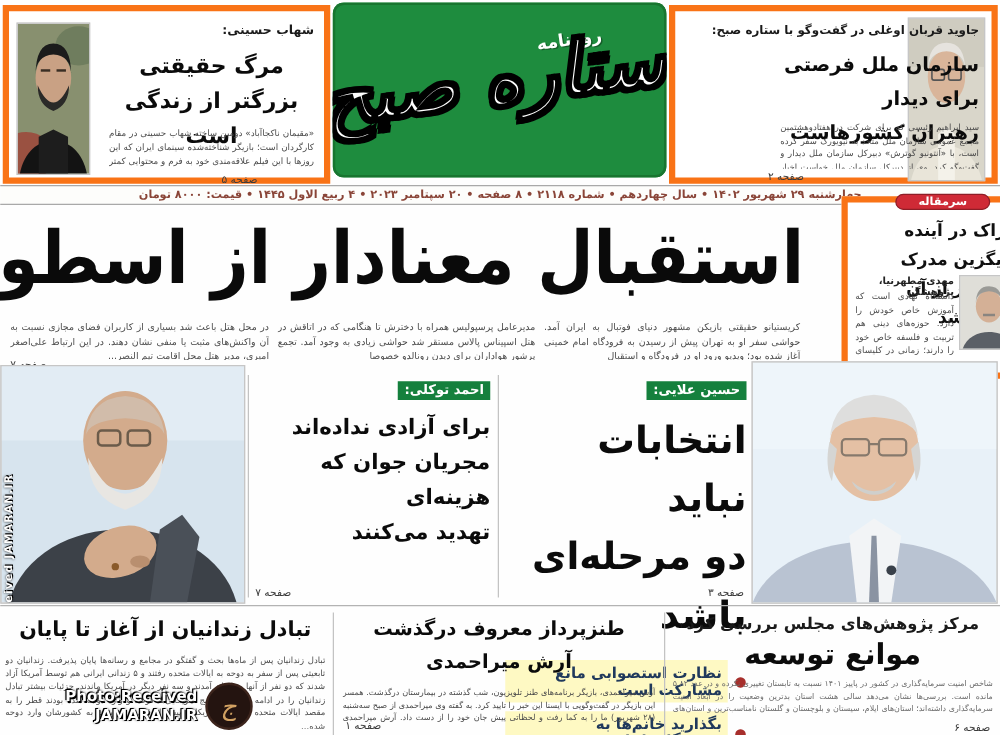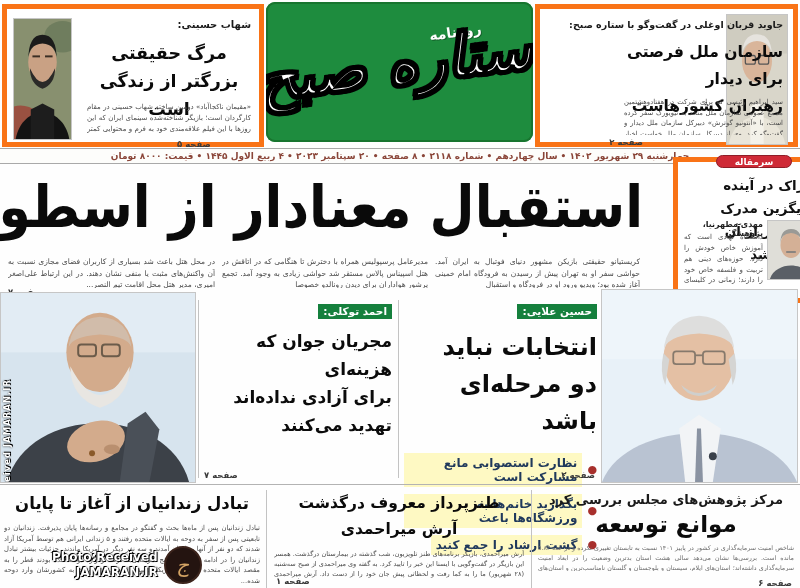--- a/index.html
+++ b/index.html
@@ -3,21 +3,21 @@
 <meta charset="utf-8">
 <style>
   html,body{margin:0;padding:0;background:#e9e9e6;}
   *{box-sizing:border-box;font-family:"DejaVu Sans",sans-serif;}
   #page{position:relative;width:800px;height:588px;background:#fefefe;overflow:hidden;margin:0 auto;direction:rtl;}
   .abs{position:absolute;}
   .box{border:5px solid #f97316;background:#fff;}
   .jtext{font-size:7.5px;line-height:1.55;color:#4a4a4a;text-align:justify;text-justify:inter-word;overflow:hidden;}
   .kicker-plain{font-weight:bold;color:#1a1a1a;}
   .kicker-badge{display:inline-block;background:#15803d;color:#fff;font-weight:bold;font-size:10.5px;padding:1px 5px 2px;}
-  .pageno{font-size:8.5px;font-weight:bold;color:#3a3a3a;}
+  .pageno{font-size:8.5px;font-weight:normal;color:#3a3a3a;}
   .hl{color:#0b0b0b;font-weight:bold;}
   .photo{border:1px solid #c6c6c6;overflow:hidden;background:#ddd;}
   .photo svg{display:block;width:100%;height:100%;}
   .vline{background:#c3c3c3;width:1px;}
   .hline{background:#b3b3b3;height:1px;}
   
   #masthead{background:#1e8c3e;border-radius:9px;box-shadow:inset 0 0 0 2px #18752f;overflow:hidden;}
   #masthead-title{position:absolute;left:0;right:0;top:26px;text-align:center;font-size:60px;font-weight:bold;font-style:italic;color:#fff;-webkit-text-stroke:2.5px #000;text-shadow:2px 2px 0 #000,-2px -2px 0 #000,2px -2px 0 #000,-2px 2px 0 #000;transform:rotate(-7deg);white-space:nowrap;}
   #masthead-tag{position:absolute;right:52px;top:22px;font-size:14px;font-weight:bold;color:#fff;transform:rotate(-8deg);text-shadow:1px 1px 0 #00000055;}
   
@@ -140,32 +140,32 @@
       <circle cx="92" cy="162" r="3" fill="#8a5a2a"></circle>
     </svg>
     <div id="wm-vertical" class="abs" style="left:1px;top:86px;">Photo:Received JAMARAN.IR</div>
   </div>
 
   <div class="abs vline" style="left:198px;top:300px;height:178px;"></div>
 
   <div class="abs" style="left:204px;top:300px;width:188px;height:182px;">
     <div style="text-align:right;"><span class="kicker-badge">احمد توکلی:</span></div>
     <div class="hl" style="margin-top:8px;font-size:17px;line-height:1.65;text-align:right;">
+      <div>برای آزادی نداده‌اند</div>
       <div>مجریان جوان که هزینه‌ای</div>
-      <div>برای آزادی نداده‌اند</div>
       <div>تهدید می‌کنند</div>
     </div>
     <div class="abs pageno" style="left:0;bottom:2px;">صفحه ۷</div>
   </div>
 
   <div class="abs vline" style="left:398px;top:300px;height:178px;"></div>
 
   <div class="abs" style="left:404px;top:300px;width:193px;height:182px;">
     <div style="text-align:right;"><span class="kicker-badge">حسین علایی:</span></div>
-    <div class="hl" style="margin-top:10px;font-size:24px;line-height:1.55;text-align:right;">
+    <div class="hl" style="margin-top:10px;font-size:30px;line-height:1.55;text-align:right;">
       <div>انتخابات نباید</div>
       <div>دو مرحله‌ای باشد</div>
     </div>
     <div style="margin-top:12px;">
       <div class="bullet-row">
         <span class="bullet-dot">●</span>
         <span class="bullet-text">نظارت استصوابی مانع مشارکت است</span>
       </div>
       <div class="bullet-row">
         <span class="bullet-dot">●</span>

